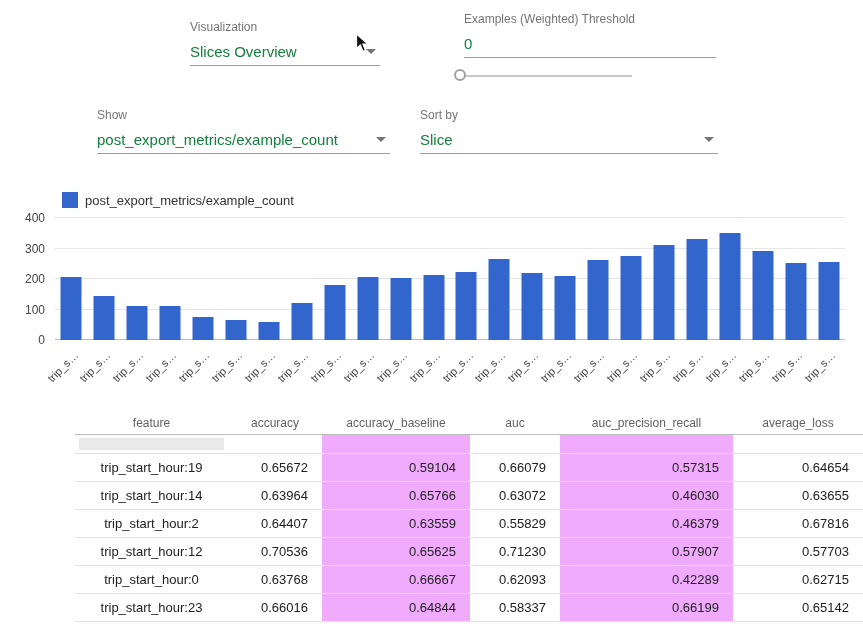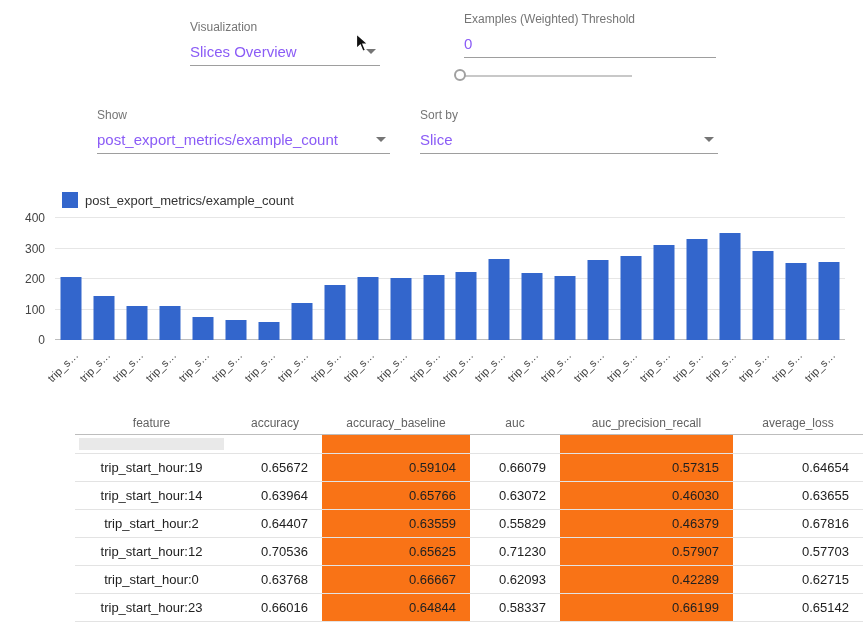--- a/index.html
+++ b/index.html
@@ -5,21 +5,21 @@
   * { box-sizing: border-box; margin: 0; padding: 0; }
   html, body { background: #ffffff; }
   body { font-family: "Liberation Sans", sans-serif; }
   #app { position: relative; width: 863px; height: 626px; background: #fff; overflow: hidden; }
 
   
   .ctrl { position: absolute; }
   .ctrl-label { font-size: 12px; color: #757575; margin-bottom: 9px; white-space: nowrap; }
   .ctrl-value-row { display: flex; justify-content: space-between; align-items: center;
                     border-bottom: 1px solid #9e9e9e; padding-bottom: 5px; }
-  .ctrl-value { font-size: 15px; color: #8b5cf6; white-space: nowrap; }
+  .ctrl-value { font-size: 15px; color: #15803d; white-space: nowrap; }
   .tri-down { width: 0; height: 0; border-left: 5px solid transparent;
               border-right: 5px solid transparent; border-top: 5px solid #757575; margin-right: 4px; }
 
   #viz-ctrl  { left: 190px; top: 20px; width: 190px; }
   #thr-ctrl  { left: 448px; top: 12px; width: 252px; margin-left: 16px; }
   #show-ctrl { left: 97px;  top: 108px; width: 293px; }
   #sort-ctrl { left: 420px; top: 108px; width: 298px; }
 
   
   #thr-slider { position: absolute; left: 452px; top: 68px; width: 180px; height: 16px; }
@@ -48,21 +48,21 @@
 
   
   #metrics-table { position: absolute; left: 75px; top: 412px; width: 788px;
                    border-collapse: collapse; table-layout: fixed; }
   #metrics-table th { font-size: 12px; color: #616161; font-weight: 400; height: 22px;
                       border-bottom: 1px solid #bdbdbd; text-align: center; vertical-align: middle; }
   #metrics-table td { font-size: 13px; color: #212121; height: 28px; vertical-align: middle;
                       border-bottom: 1px solid #e3e3e3; }
   #metrics-table td.filter { height: 18px; border-bottom: 1px solid #e3e3e3; }
   .filter-box { height: 12px; margin: 3px 4px; background: #e9e9e9; }
-  #metrics-table td.shade, #metrics-table td.filter.shade { background: #f97316; }
+  #metrics-table td.shade, #metrics-table td.filter.shade { background: #f0abfc; }
   #metrics-table td.feat { text-align: center; }
   #metrics-table td.num { text-align: right; padding-right: 14px; }
 </style>
 </head>
 <body>
 
 <div id="app">
 
   <div class="ctrl" id="viz-ctrl">
     <div class="ctrl-label">Visualization</div>

